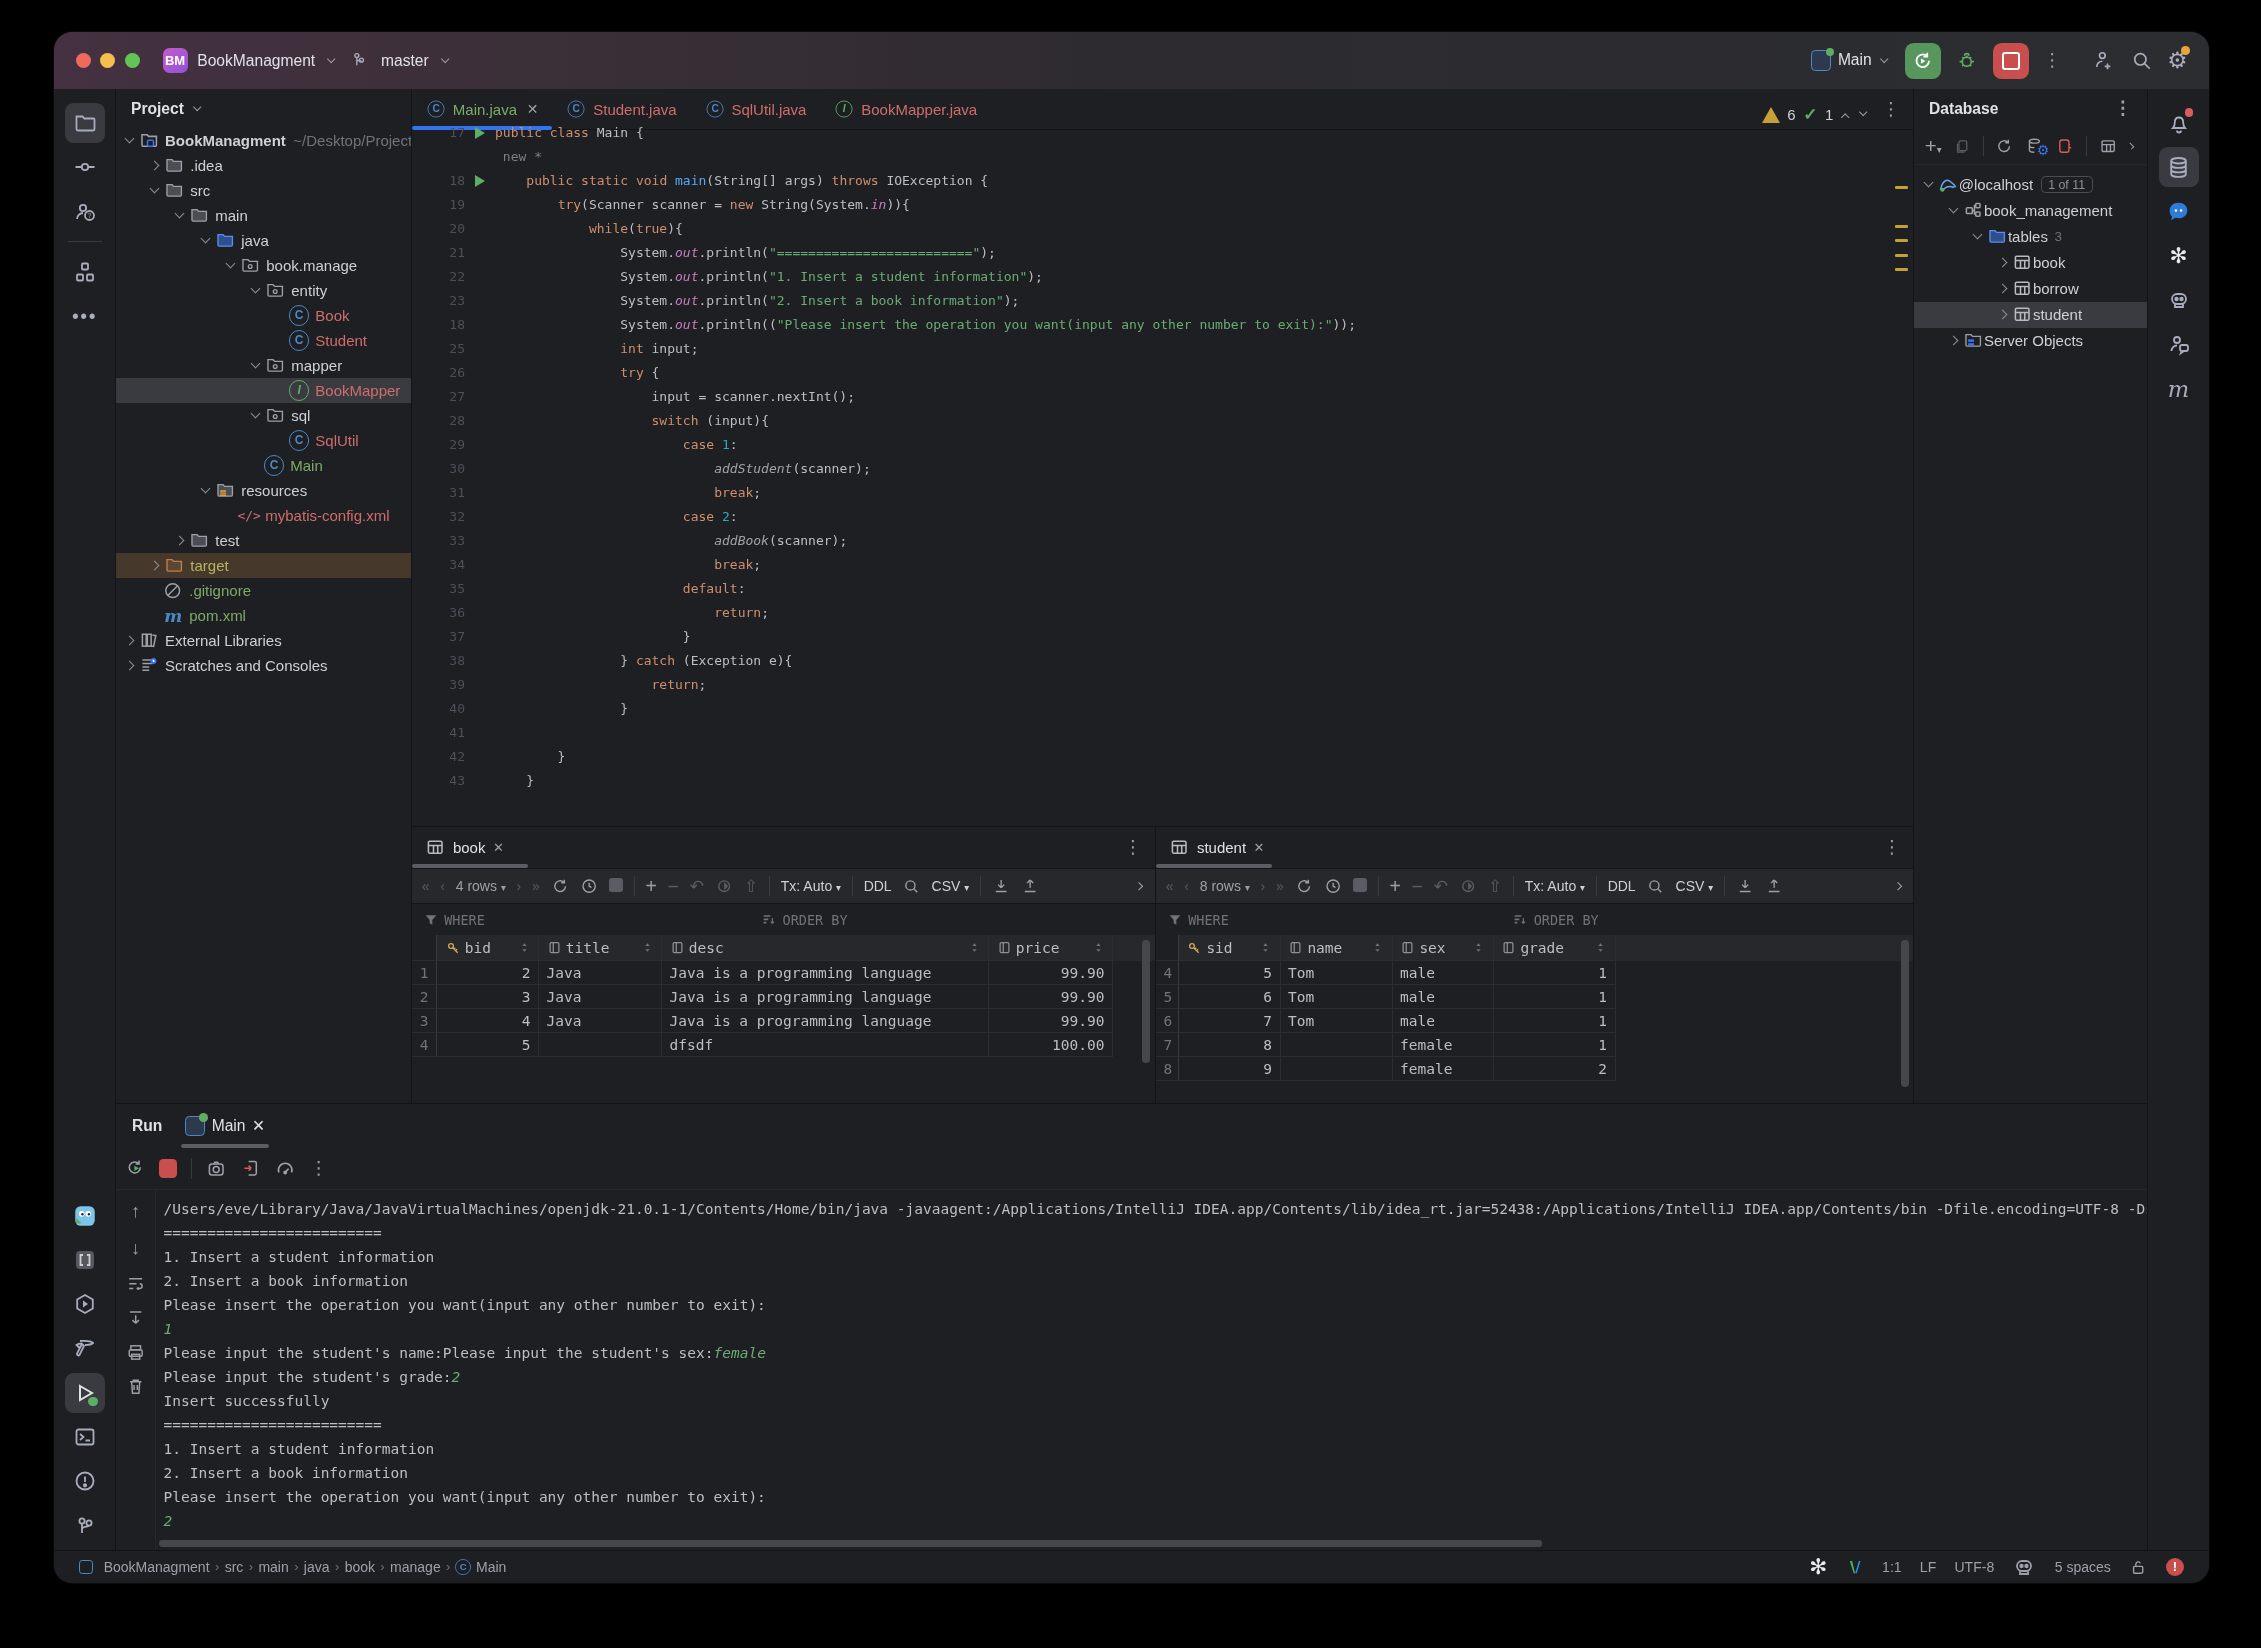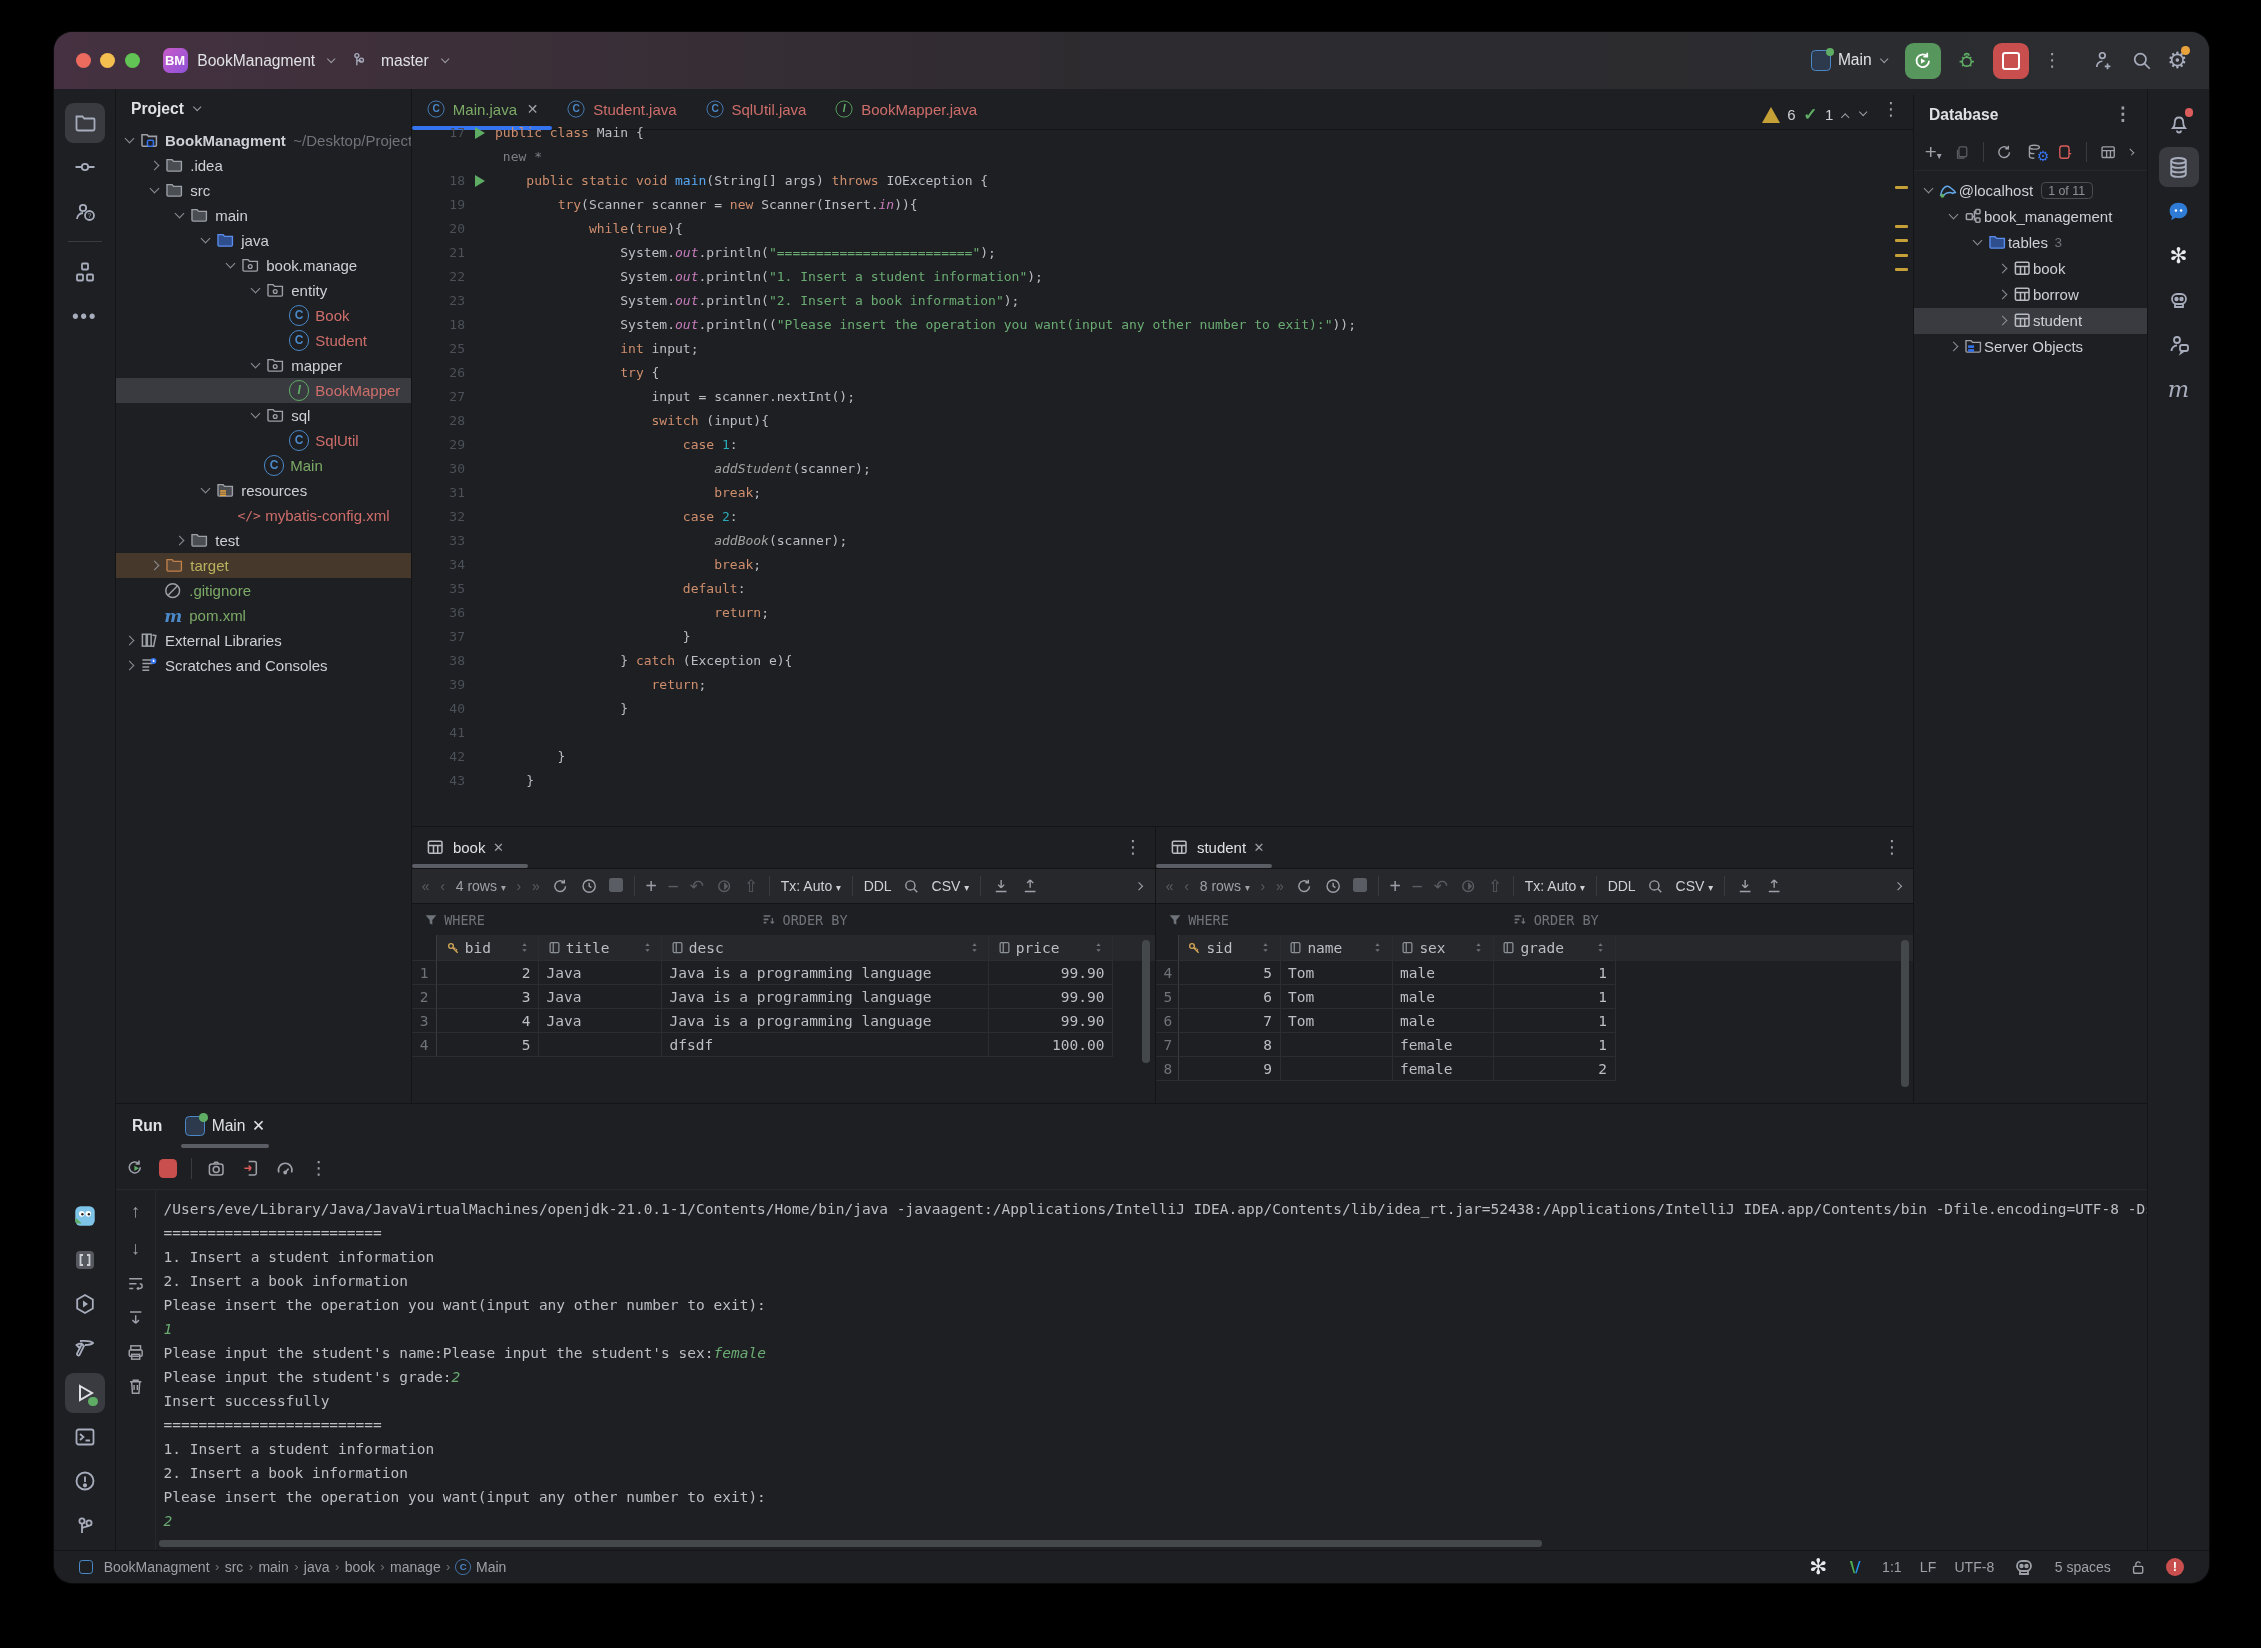--- a/index.html
+++ b/index.html
@@ -81,21 +81,21 @@
   .grid{font-family:"DejaVu Sans Mono",monospace;font-size:14.5px;color:#BCBEC4;}
   .grow{display:flex;height:24px;line-height:24px;}
   .grow.head{background:#26282B;color:#BCBEC4;height:26px;line-height:26px;}
   .gcell{box-sizing:border-box;padding:0 7.5px;border-right:1.1px solid #2B2D30;border-bottom:1.1px solid #2B2D30;overflow:hidden;white-space:nowrap;}
   .gcell.num{text-align:right;}
   .gcell.gutter{color:#6F737A;text-align:right;border-right:1.1px solid #393B40;background:#1E1F22;}
   .headcell{display:flex;align-items:center;gap:4.3px;}
   .headcell .hlab{flex:1;}
   .vsb{position:absolute;right:5.4px;width:7.5px;background:#45484B;border-radius:3.8px;}
   
-  .db{position:absolute;left:1859px;top:63px;width:234px;height:1014px;background:#1E1F22;border-left:1.1px solid #131416;box-sizing:border-box;}
+  .db{position:absolute;left:1859px;top:57px;width:234px;height:1014px;background:#1E1F22;border-left:1.1px solid #131416;box-sizing:border-box;}
   .dbtoolbar{height:36px;display:flex;align-items:center;gap:12px;padding:0 10.8px;color:#9DA0A8;font-size:16px;border-bottom:1.1px solid #26282B;}
   .dbtoolbar .vdiv{width:1.1px;height:20.4px;background:#393B40;}
   .dbrow{height:26px;display:flex;align-items:center;font-size:15px;color:#CED0D6;white-space:nowrap;}
   .dbrow.sel{background:#393B40;}
   .dbbadge{margin-left:7.5px;border:1.1px solid #4A4D50;border-radius:4.3px;color:#8C9096;font-size:12.4px;padding:0.5px 6.5px;}
   .dbcount{margin-left:6.5px;color:#6F737A;font-size:13.5px;}
   
   .run{position:absolute;left:62px;top:1071px;width:2031px;height:447px;background:#1E1F22;border-top:1.1px solid #131416;box-sizing:border-box;}
   .runtabs{height:44px;display:flex;align-items:center;padding:0 16px;gap:18.3px;color:#DFE1E5;font-size:15.6px;}
   .runtab{display:flex;align-items:center;gap:6.5px;height:100%;position:relative;padding:0 4.3px;}
@@ -530,21 +530,21 @@
         <div class="edtab">
           <span style="transform: scale(0.85);"><span class="badgeI">I</span></span>
           <span style="color: rgb(206, 110, 107);">BookMapper.java</span>
         </div>
         <span class="edkebab">⋮</span>
       </div>
     <div class="code" id="code-lines">
         <div class="cl"><span class="ln">17</span><span class="gut"><span class="runtri"></span></span><span class="ct"><span class="k">public</span><span> </span><span class="k">class</span><span> Main {</span></span></div>
         <div class="cl"><span class="ln"></span><span class="gut"></span><span class="ct"><span class="g"> new *</span></span></div>
         <div class="cl"><span class="ln">18</span><span class="gut"><span class="runtri"></span></span><span class="ct"><span>    </span><span class="k">public</span><span> </span><span class="k">static</span><span> </span><span class="k">void</span><span> </span><span class="d">main</span><span>(String[] args) </span><span class="k">throws</span><span> IOException {</span></span></div>
-        <div class="cl"><span class="ln">19</span><span class="gut"></span><span class="ct"><span>        </span><span class="k">try</span><span>(Scanner scanner = </span><span class="k">new</span><span> Scanner(Insert.</span><span class="f">in</span><span>)){</span></span></div>
+        <div class="cl"><span class="ln">19</span><span class="gut"></span><span class="ct"><span>        </span><span class="k">try</span><span>(Scanner scanner = </span><span class="k">new</span><span> String(System.</span><span class="f">in</span><span>)){</span></span></div>
         <div class="cl"><span class="ln">20</span><span class="gut"></span><span class="ct"><span>            </span><span class="k">while</span><span>(</span><span class="k">true</span><span>){</span></span></div>
         <div class="cl"><span class="ln">21</span><span class="gut"></span><span class="ct"><span>                System.</span><span class="f">out</span><span>.println(</span><span class="s">"========================="</span><span>);</span></span></div>
         <div class="cl"><span class="ln">22</span><span class="gut"></span><span class="ct"><span>                System.</span><span class="f">out</span><span>.println(</span><span class="s">"1. Insert a student information"</span><span>);</span></span></div>
         <div class="cl"><span class="ln">23</span><span class="gut"></span><span class="ct"><span>                System.</span><span class="f">out</span><span>.println(</span><span class="s">"2. Insert a book information"</span><span>);</span></span></div>
         <div class="cl"><span class="ln">18</span><span class="gut"></span><span class="ct"><span>                System.</span><span class="f">out</span><span>.println((</span><span class="s">"Please insert the operation you want(input any other number to exit):"</span><span>));</span></span></div>
         <div class="cl"><span class="ln">25</span><span class="gut"></span><span class="ct"><span>                </span><span class="k">int</span><span> input;</span></span></div>
         <div class="cl"><span class="ln">26</span><span class="gut"></span><span class="ct"><span>                </span><span class="k">try</span><span> {</span></span></div>
         <div class="cl"><span class="ln">27</span><span class="gut"></span><span class="ct"><span>                    input = scanner.nextInt();</span></span></div>
         <div class="cl"><span class="ln">28</span><span class="gut"></span><span class="ct"><span>                    </span><span class="k">switch</span><span> (input){</span></span></div>
         <div class="cl"><span class="ln">29</span><span class="gut"></span><span class="ct"><span>                        </span><span class="k">case</span><span> </span><span class="n">1</span><span>:</span></span></div>

